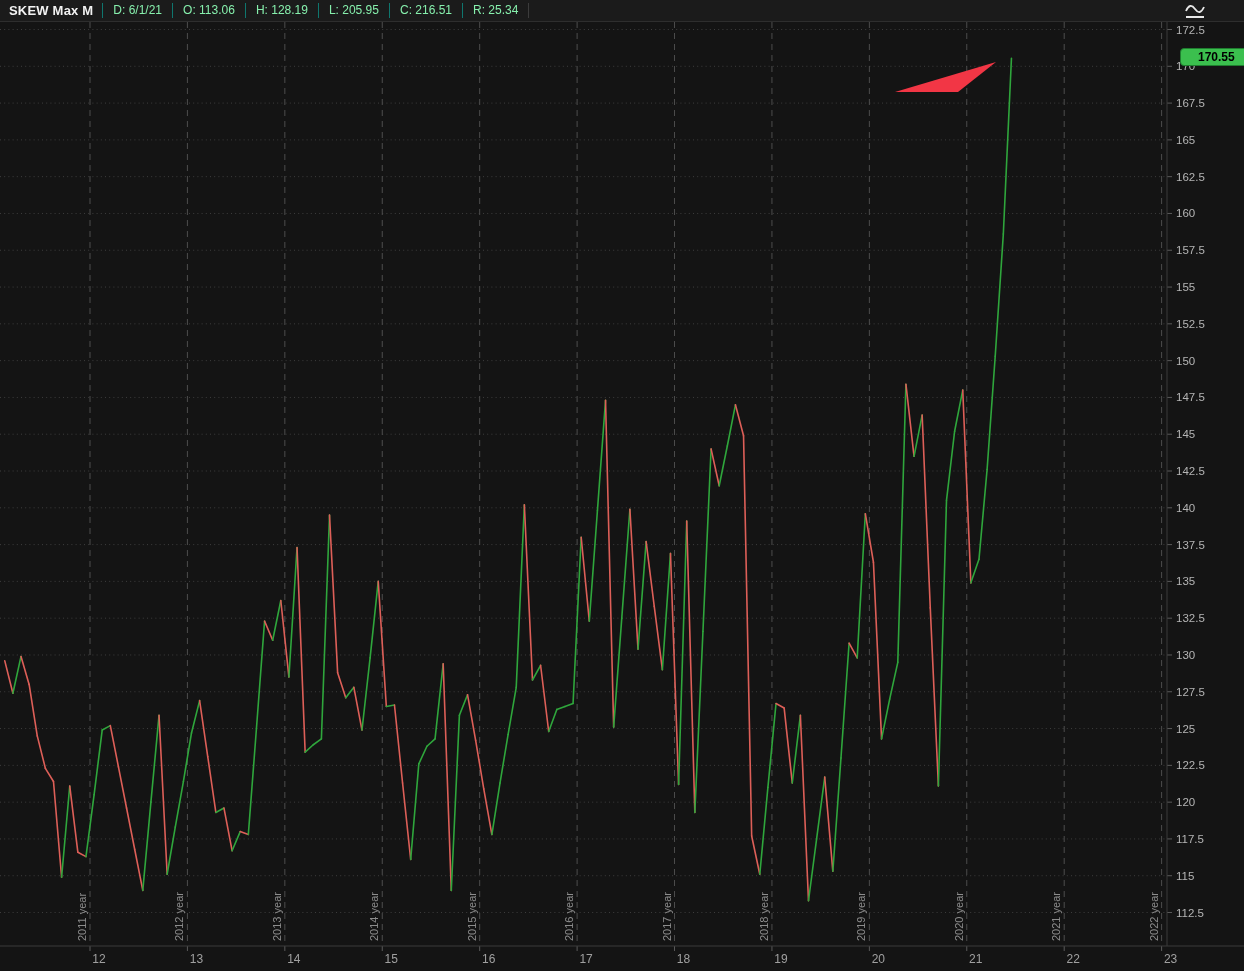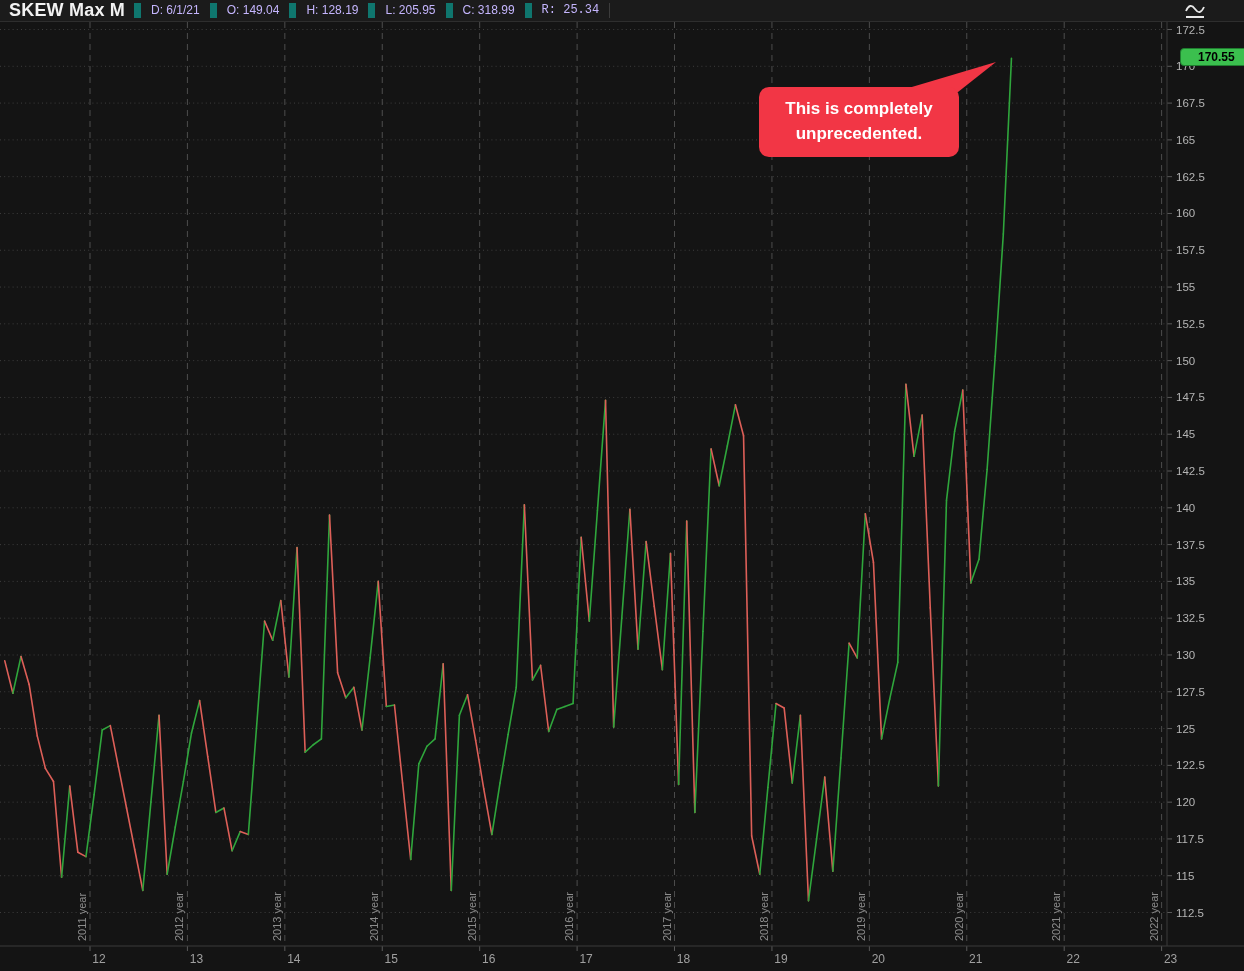--- a/index.html
+++ b/index.html
@@ -1,23 +1,23 @@
 <!DOCTYPE html>
 <html><head>
 <meta charset="utf-8">
 <style>
   html,body{margin:0;padding:0;background:#141414;}
   #screen{position:relative;width:1244px;height:971px;background:#141414;overflow:hidden;
           font-family:"Liberation Sans",sans-serif;-webkit-font-smoothing:antialiased;}
   
   #topbar{position:absolute;left:0;top:0;width:100%;height:21px;background:#1b1b1b;
           border-bottom:1px solid #2e2e2e;display:flex;align-items:center;z-index:5;}
-  #topbar .tb-title{color:#f2f2f2;font-weight:bold;font-size:18px;padding:0 9px;letter-spacing:.2px;}
-  #topbar .tb-item{color:#c4b5fd;font-size:12px;padding:0 10px;border-left:7px solid #0f766e;height:15px;line-height:15px;}
-  #topbar .tb-item:last-child{border-right:1px solid #3c3c3c;font-family:Liberation Mono, monospace;}
+  #topbar .tb-title{color:#f2f2f2;font-weight:bold;font-size:13px;padding:0 9px;letter-spacing:.2px;}
+  #topbar .tb-item{color:#86efac;font-size:12px;padding:0 10px;border-left:1px solid #0f766e;height:15px;line-height:15px;}
+  #topbar .tb-item:last-child{border-right:1px solid #3c3c3c;}
   
   #chart{position:absolute;left:0;top:0;z-index:1;}
   
   #callout{position:absolute;left:759px;top:87px;width:200px;height:70px;background:#f23645;
            border-radius:10px;display:flex;align-items:center;justify-content:center;text-align:center;
            color:#ffffff;font-weight:bold;font-size:17px;line-height:1.45;z-index:4;}
   
   #price-badge{position:absolute;left:1180px;top:48px;background:#3bbf4e;border:1px solid #1f7e2f;
                border-radius:4px;color:#000;font-weight:bold;font-size:12px;padding:1px 17px;z-index:4;}
   
@@ -280,34 +280,28 @@
       <line x1="987.0958333333334" y1="469.5383000000001" x2="995.2141666666666" y2="356.2173999999998" stroke="#2fa63c" stroke-width="1.6" stroke-linecap="round"></line>
       <line x1="995.2141666666666" y1="356.2173999999998" x2="1003.3325000000001" y2="234.0663000000001" stroke="#2fa63c" stroke-width="1.6" stroke-linecap="round"></line>
       <line x1="1003.3325000000001" y1="234.0663000000001" x2="1011.4508333333334" y2="58.198149999999835" stroke="#2fa63c" stroke-width="1.6" stroke-linecap="round"></line>
       <polygon points="895,92 958,92 996,62" fill="#f23645"></polygon>
     </svg>
 
   <div id="topbar">
     <span class="tb-title">SKEW Max M</span>
     <span id="tb-stats" style="display:flex;align-items:center;">
         <span class="tb-item">D: 6/1/21</span>
-        <span class="tb-item">O: 149.04</span>
+        <span class="tb-item">O: 113.06</span>
         <span class="tb-item">H: 128.19</span>
         <span class="tb-item">L: 205.95</span>
-        <span class="tb-item">C: 318.99</span>
+        <span class="tb-item">C: 216.51</span>
         <span class="tb-item">R: 25.34</span>
       </span>
   </div>
 
-  <div id="callout">
-    <span>
-      <span>This is completely</span><br>
-      <span>unprecedented.</span>
-    </span>
-  </div>
 
   <div id="price-badge">170.55</div>
 
   <div id="right-axis-area"></div>
   <div id="bottom-axis-area"></div>
 
   <svg id="corner-icon" width="22" height="19">
     <path d="M2 9 Q6 0 11 7 T20 5" fill="none" stroke="#e8e8e8" stroke-width="1.8"></path>
     <line x1="2" y1="15" x2="20" y2="15" stroke="#e8e8e8" stroke-width="2"></line>
   </svg>

